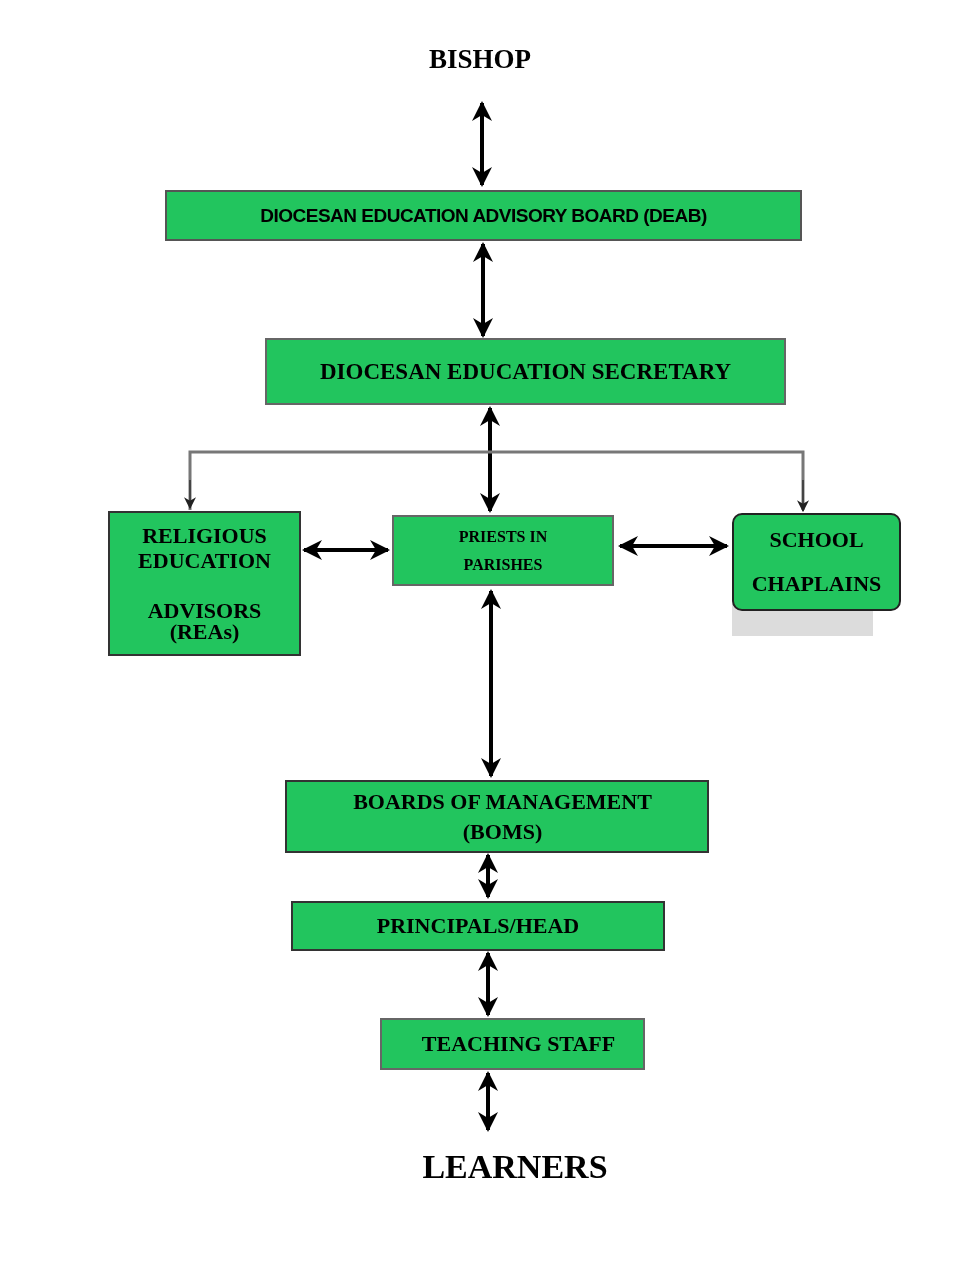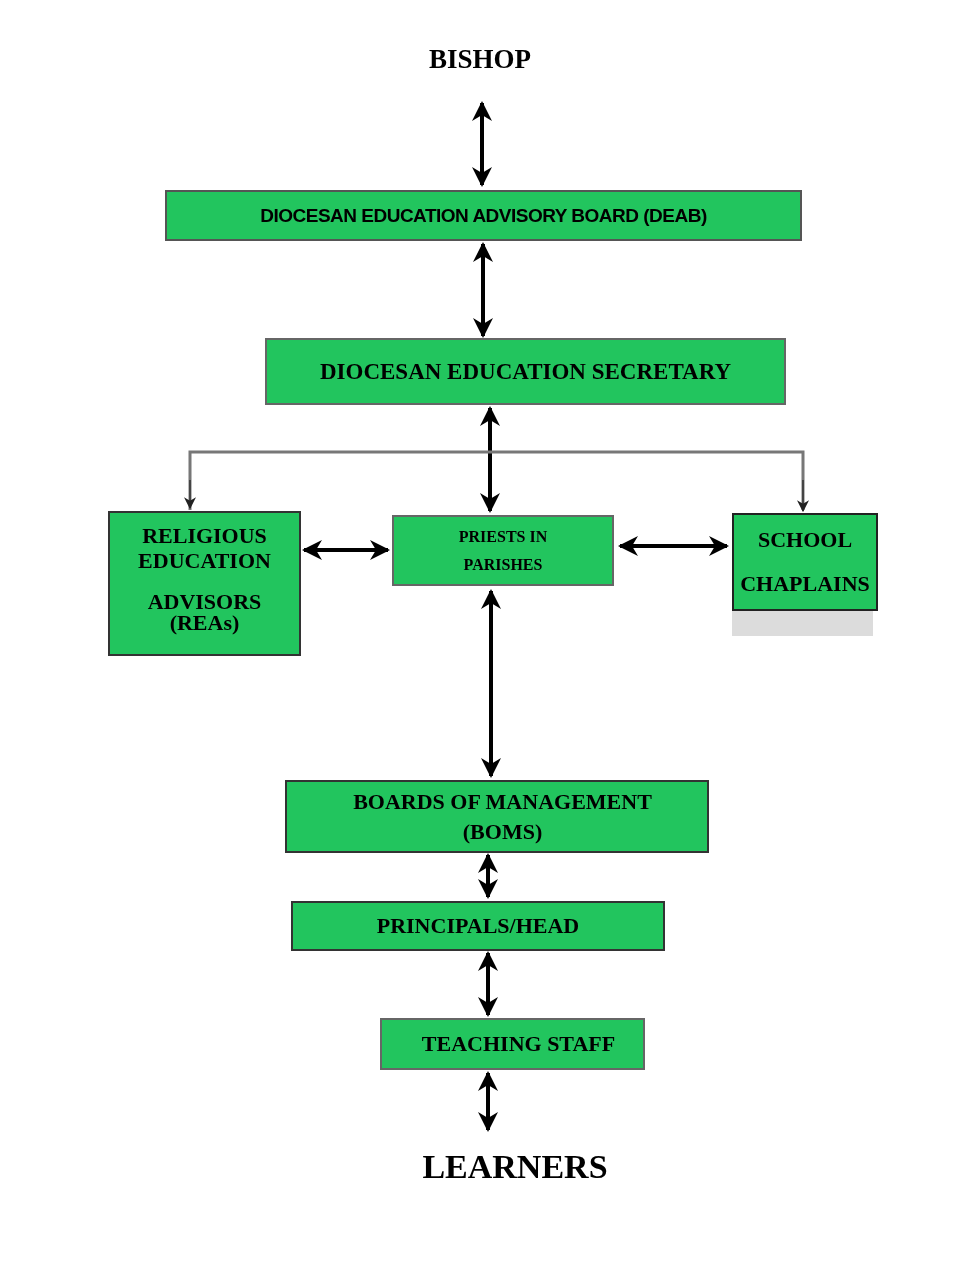--- a/index.html
+++ b/index.html
@@ -44,31 +44,31 @@
   <span>DIOCESAN EDUCATION ADVISORY BOARD (DEAB)</span>
 </div>
 
 <div class="box" style="left:265px; top:338px; width:521px; height:67px; font-size:23px; border-color:#666;">
   <span>DIOCESAN EDUCATION SECRETARY</span>
 </div>
 
 <div class="box" style="left:108px; top:511px; width:193px; height:145px; font-size:22px; line-height:25px; border-color:#333; justify-content:flex-start; padding-top:10px;">
   <span>RELIGIOUS</span>
   <span>EDUCATION</span>
-  <span style="margin-top:16px;">ADVISORS</span>
+  <span style="margin-top:25px;">ADVISORS</span>
   <span style="line-height:18px;">(REAs)</span>
 </div>
 
 <div class="box" style="left:392px; top:515px; width:222px; height:71px; font-size:16px; line-height:28px; border-color:#666;">
   <span>PRIESTS IN</span>
   <span>PARISHES</span>
 </div>
 
 <div style="position:absolute; left:732px; top:600px; width:141px; height:36px; background:#dcdcdc;"></div>
-<div class="box" style="left:732px; top:513px; width:146px; height:98px; font-size:22px; line-height:44px; border-color:#222;">
+<div class="box" style="left:732px; top:513px; width:169px; height:98px; font-size:22px; line-height:44px; border-color:#222;border-radius:10px;">
   <span>SCHOOL</span>
   <span>CHAPLAINS</span>
 </div>
 
 <div class="box" style="left:285px; top:780px; width:424px; height:73px; font-size:22px; line-height:30px; border-color:#333;padding-left:11px;">
   <span>BOARDS OF MANAGEMENT</span>
   <span>(BOMS)</span>
 </div>
 
 <div class="box" style="left:291px; top:901px; width:374px; height:50px; font-size:22px; border-color:#333;">

